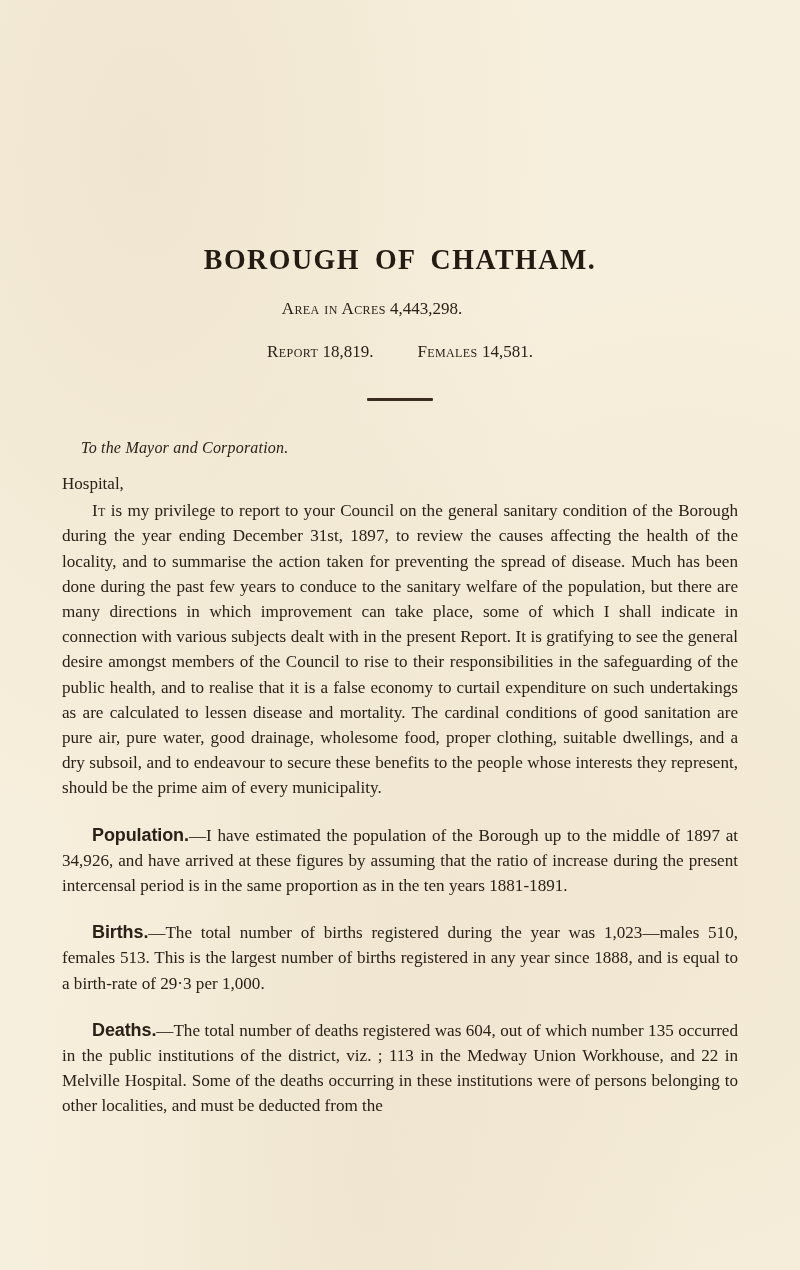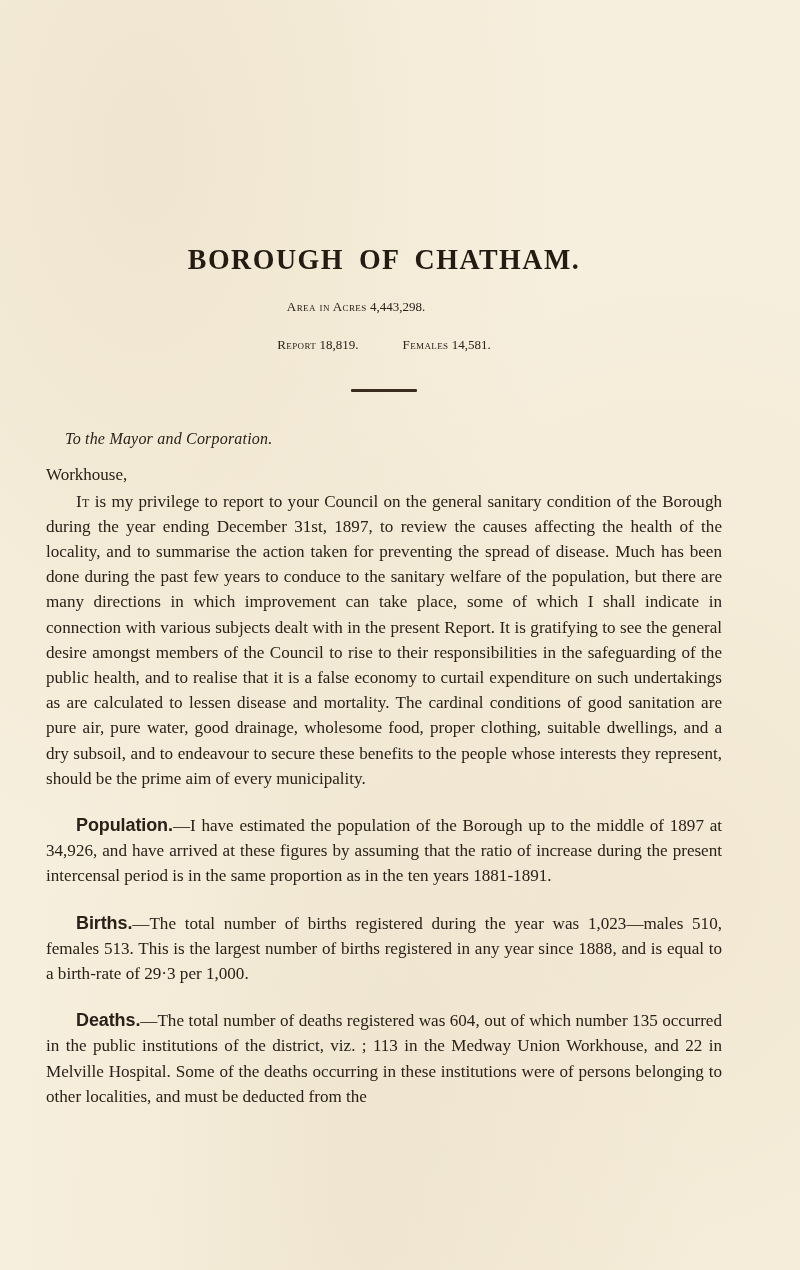--- a/index.html
+++ b/index.html
@@ -22,21 +22,21 @@
     box-sizing: border-box;
     background:
       radial-gradient(ellipse at 18% 12%, rgba(222,206,176,0.30) 0%, rgba(222,206,176,0) 45%),
       radial-gradient(ellipse at 85% 70%, rgba(226,210,180,0.26) 0%, rgba(226,210,180,0) 50%),
       radial-gradient(ellipse at 45% 95%, rgba(215,198,166,0.22) 0%, rgba(215,198,166,0) 55%),
       #f7efdd;
   }
 
   .content {
     position: absolute;
-    left: 46px;
+    left: 62px;
     top: 0;
     width: 676px;
   }
 
   
   .masthead-title {
     text-align: center;
     font-size: 30px;
     font-weight: bold;
     letter-spacing: 1.6px;
@@ -44,21 +44,21 @@
     margin-top: 243px;
     line-height: 1.08;
     color: #241b13;
     transform: scaleX(0.93);
   }
 
   .stat-line {
     display: flex;
     justify-content: center;
     align-items: baseline;
-    font-size: 13px;
+    font-size: 17px;
     color: #2b2119;
     line-height: 1.2;
   }
   .stat-line.first { margin-top: 24px; }
   .stat-line.second { margin-top: 22px; }
 
   .stat-item { white-space: nowrap; }
   .stat-gap-wide { width: 56px; }
   .stat-gap-narrow { width: 44px; }
 
@@ -148,21 +148,21 @@
         <span class="sc">Females</span><span>&nbsp;</span><span>14,581.</span>
       </span>
     </div>
 
     <div class="divider-wrap">
       <div class="divider"></div>
     </div>
 
     <div class="addressee">To the Mayor and Corporation.</div>
 
-    <div class="salutation">Workhouse,</div>
+    <div class="salutation">Hospital,</div>
 
     <p class="body-para opening"><span class="lead-caps">It</span><span> is my privilege to report to your Council on the general sanitary condition of the Borough during the year ending December 31st, 1897, to review the causes affecting the health of the locality, and to summarise the action taken for preventing the spread of disease. Much has been done during the past few years to conduce to the sanitary welfare of the population, but there are many directions in which improvement can take place, some of which I shall indicate in connection with various subjects dealt with in the present Report. It is gratifying to see the general desire amongst members of the Council to rise to their responsibilities in the safeguarding of the public health, and to realise that it is a false economy to curtail expenditure on such undertakings as are calculated to lessen disease and mortality. The cardinal conditions of good sanitation are pure air, pure water, good drainage, wholesome food, proper clothing, suitable dwellings, and a dry subsoil, and to endeavour to secure these benefits to the people whose interests they represent, should be the prime aim of every municipality.</span>
     </p>
 
     <p class="body-para section"><span class="run-in-head">Population.</span><span>—</span><span>I have estimated the population of the Borough up to the middle of 1897 at 34,926, and have arrived at these figures by assuming that the ratio of increase during the present intercensal period is in the same proportion as in the ten years 1881-1891.</span>
     </p>
 
     <p class="body-para section"><span class="run-in-head">Births.</span><span>—</span><span>The total number of births registered during the year was 1,023—males 510, females 513.  This is the largest number of births registered in any year since 1888, and is equal to a birth-rate of 29·3 per 1,000.</span>
     </p>
 

